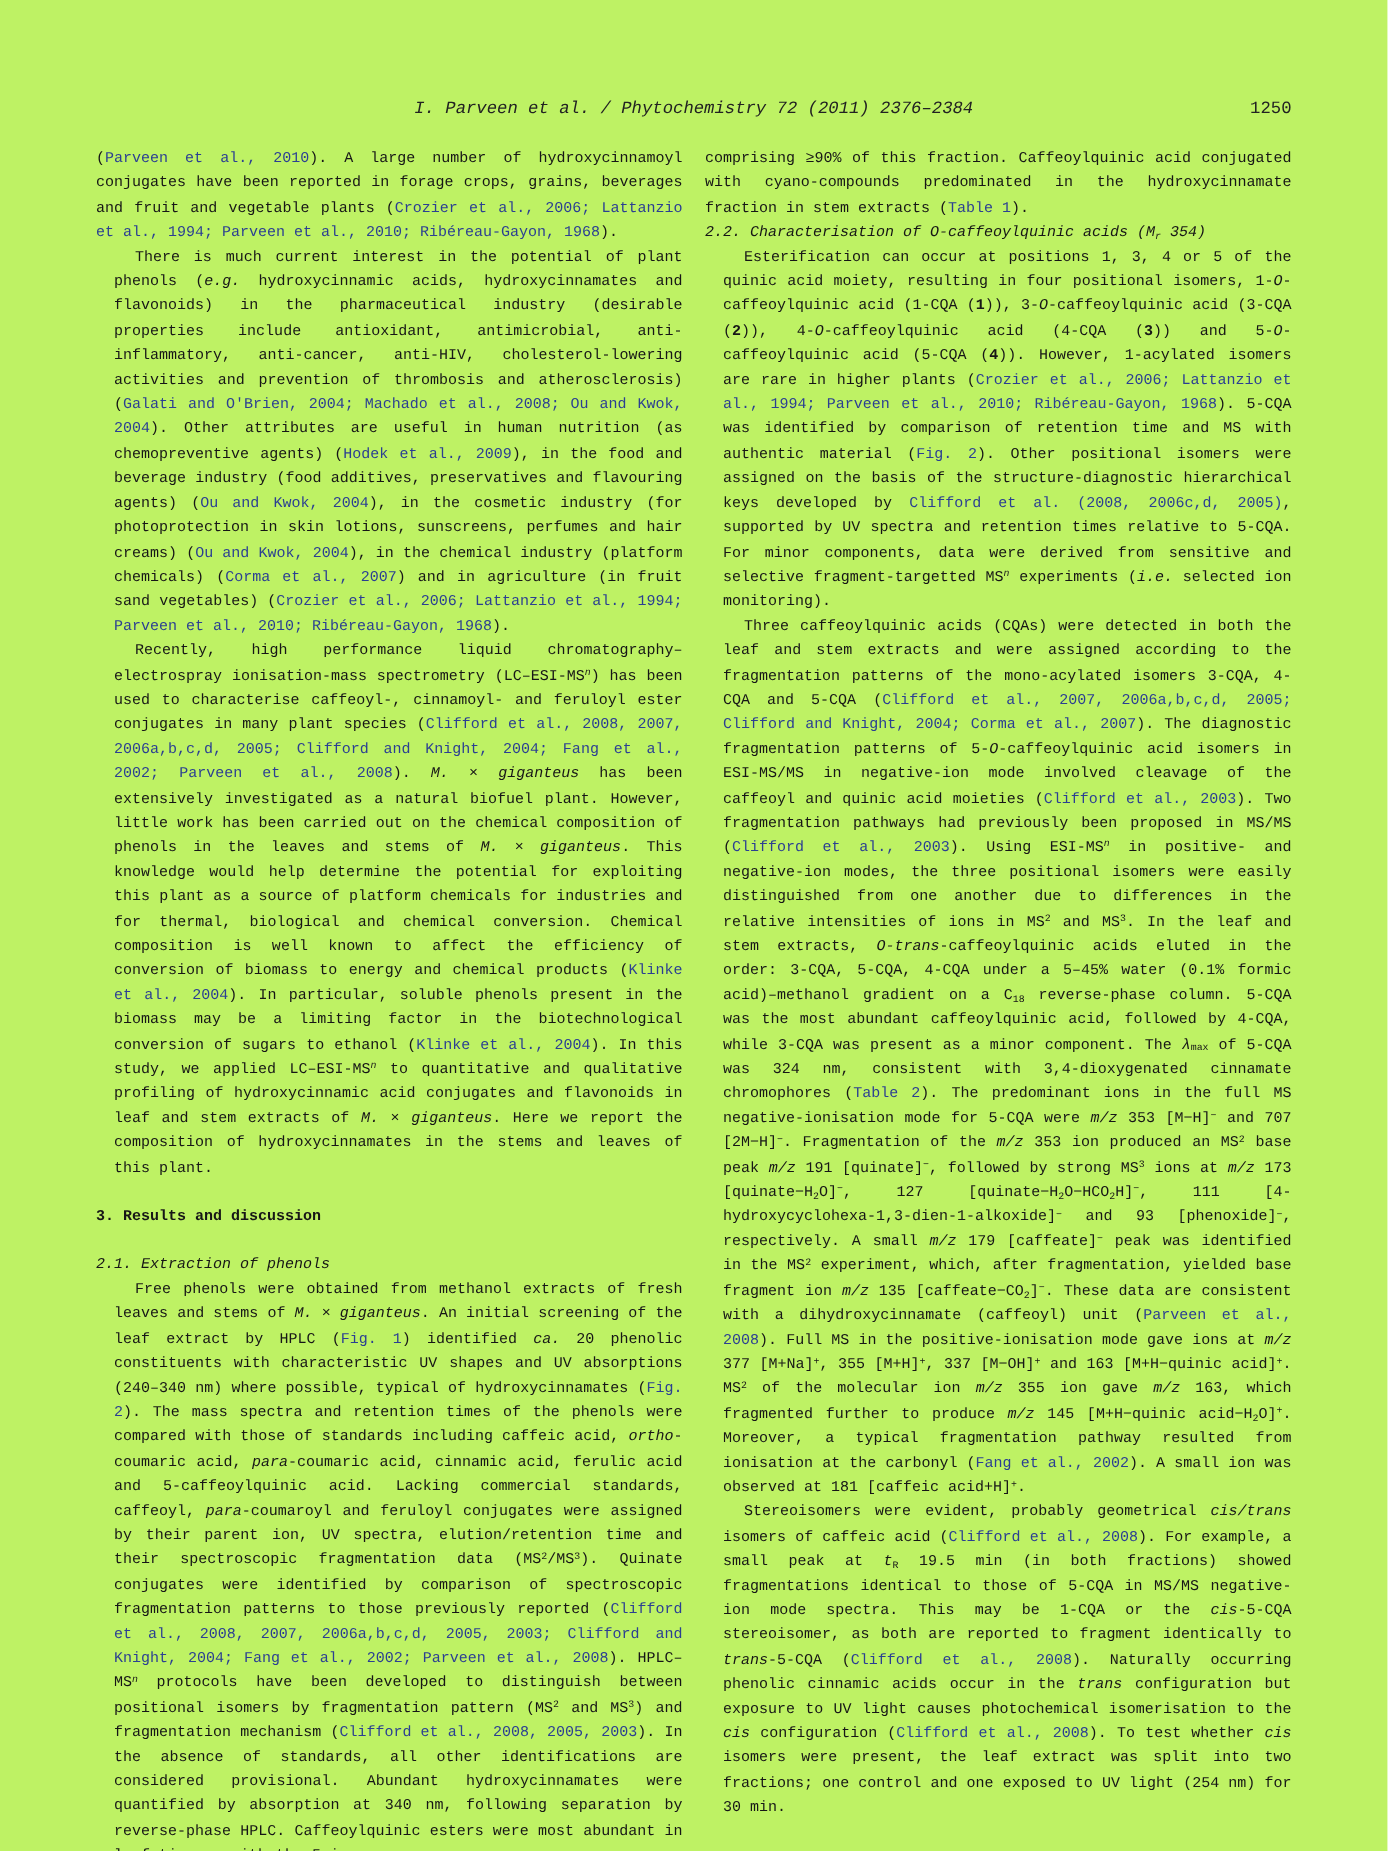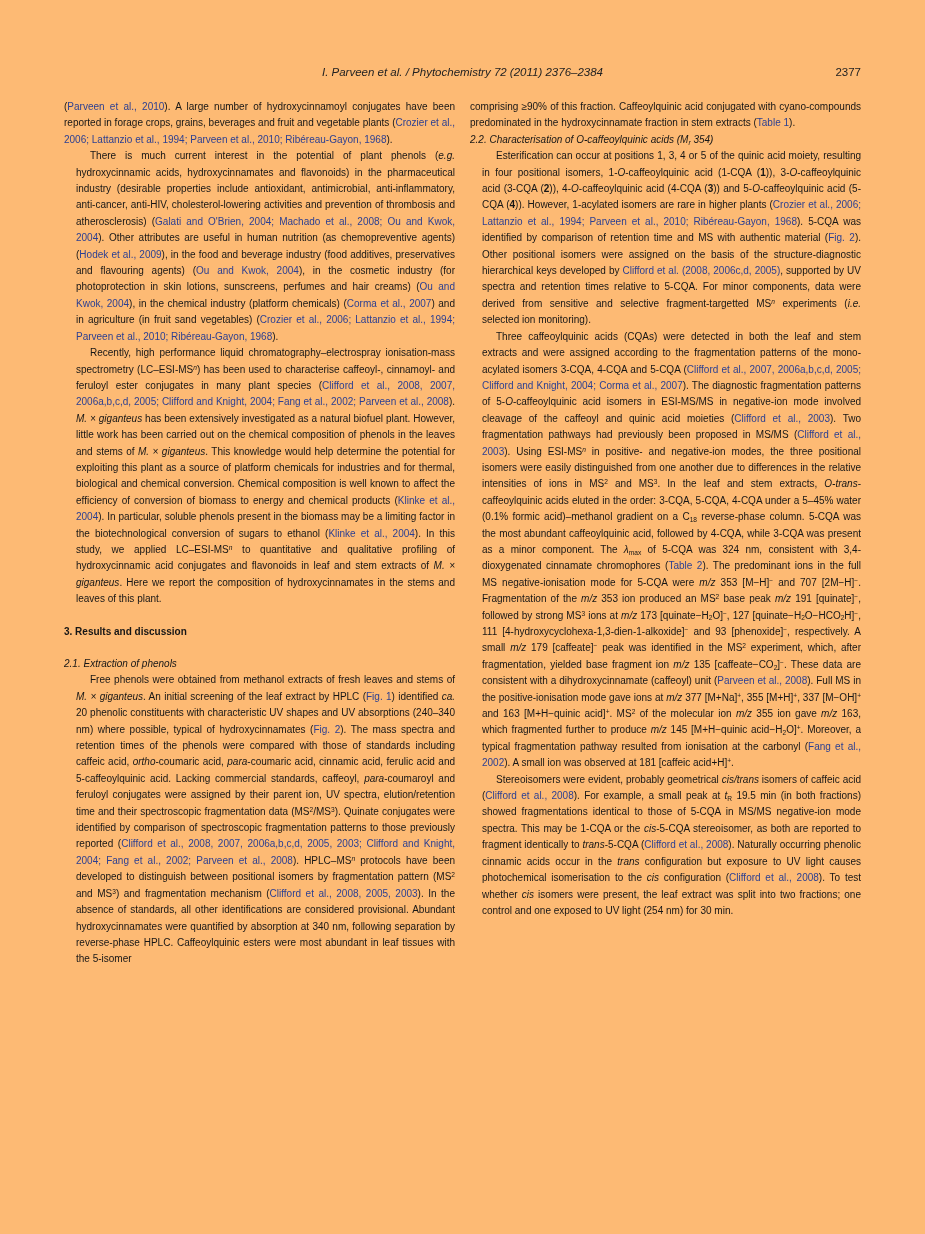--- a/index.html
+++ b/index.html
@@ -1,19 +1,19 @@
 <!DOCTYPE html>
 <html lang="en" style="--cite-color: #2b3f92;"><head>
 <meta charset="utf-8">
 <style>
   * { box-sizing: border-box; }
   html, body { margin: 0; padding: 0; background: #ffffff; }
   .page {
-    width: 925px; height: 1234px; position: relative; background: #fdba74;
-    font-family: Liberation Sans, sans-serif;
+    width: 925px; height: 1234px; position: relative; background: #bef264;
+    font-family: Liberation Mono, monospace;
     color: #161616; overflow: hidden;
   }
   .running-head {
     position: absolute; top: 66px; left: 64px; width: 797px; height: 16px;
     font-size: 11.5px;
   }
   .running-title {
     position: absolute; left: 0; right: 0; text-align: center; font-style: italic;
     color: #222;
   }
@@ -35,21 +35,21 @@
   .bd { font-weight: bold; }
   .sup { font-size: 66%; position: relative; top: -0.45em; line-height: 0; }
   .sub { font-size: 66%; position: relative; top: 0.28em; line-height: 0; }
 </style>
 </head>
 <body>
 
 <div class="page">
   <div class="running-head">
     <div class="running-title">I. Parveen et al. / Phytochemistry 72 (2011) 2376–2384</div>
-    <div class="page-number">2377</div>
+    <div class="page-number">1250</div>
   </div>
   <div class="columns">
     <div class="col">
         <div class="blk para">(<span class="cite">Parveen et al., 2010</span>). A large number of hydroxycinnamoyl conjugates have been reported in forage crops, grains, beverages and fruit and vegetable plants (<span class="cite">Crozier et al., 2006; Lattanzio et al., 1994; Parveen et al., 2010; Ribéreau-Gayon, 1968</span>).</div>
         <div class="blk para indent">There is much current interest in the potential of plant phenols (<span class="it">e.g.</span> hydroxycinnamic acids, hydroxycinnamates and flavonoids) in the pharmaceutical industry (desirable properties include antioxidant, antimicrobial, anti-inflammatory, anti-cancer, anti-HIV, cholesterol-lowering activities and prevention of thrombosis and atherosclerosis) (<span class="cite">Galati and O'Brien, 2004; Machado et al., 2008; Ou and Kwok, 2004</span>). Other attributes are useful in human nutrition (as chemopreventive agents) (<span class="cite">Hodek et al., 2009</span>), in the food and beverage industry (food additives, preservatives and flavouring agents) (<span class="cite">Ou and Kwok, 2004</span>), in the cosmetic industry (for photoprotection in skin lotions, sunscreens, perfumes and hair creams) (<span class="cite">Ou and Kwok, 2004</span>), in the chemical industry (platform chemicals) (<span class="cite">Corma et al., 2007</span>) and in agriculture (in fruit sand vegetables) (<span class="cite">Crozier et al., 2006; Lattanzio et al., 1994; Parveen et al., 2010; Ribéreau-Gayon, 1968</span>).</div>
         <div class="blk para indent">Recently, high performance liquid chromatography–electrospray ionisation-mass spectrometry (LC–ESI-MS<span class="it sup">n</span>) has been used to characterise caffeoyl-, cinnamoyl- and feruloyl ester conjugates in many plant species (<span class="cite">Clifford et al., 2008, 2007, 2006a,b,c,d, 2005; Clifford and Knight, 2004; Fang et al., 2002; Parveen et al., 2008</span>). <span class="it">M. × giganteus</span> has been extensively investigated as a natural biofuel plant. However, little work has been carried out on the chemical composition of phenols in the leaves and stems of <span class="it">M. × giganteus</span>. This knowledge would help determine the potential for exploiting this plant as a source of platform chemicals for industries and for thermal, biological and chemical conversion. Chemical composition is well known to affect the efficiency of conversion of biomass to energy and chemical products (<span class="cite">Klinke et al., 2004</span>). In particular, soluble phenols present in the biomass may be a limiting factor in the biotechnological conversion of sugars to ethanol (<span class="cite">Klinke et al., 2004</span>). In this study, we applied LC–ESI-MS<span class="it sup">n</span> to quantitative and qualitative profiling of hydroxycinnamic acid conjugates and flavonoids in leaf and stem extracts of <span class="it">M. × giganteus</span>. Here we report the composition of hydroxycinnamates in the stems and leaves of this plant.</div>
         <div class="blk h1">3. Results and discussion</div>
         <div class="blk h2">2.1. Extraction of phenols</div>
         <div class="blk para indent">Free phenols were obtained from methanol extracts of fresh leaves and stems of <span class="it">M. × giganteus</span>. An initial screening of the leaf extract by HPLC (<span class="cite">Fig. 1</span>) identified <span class="it">ca.</span> 20 phenolic constituents with characteristic UV shapes and UV absorptions (240–340 nm) where possible, typical of hydroxycinnamates (<span class="cite">Fig. 2</span>). The mass spectra and retention times of the phenols were compared with those of standards including caffeic acid, <span class="it">ortho</span>-coumaric acid, <span class="it">para</span>-coumaric acid, cinnamic acid, ferulic acid and 5-caffeoylquinic acid. Lacking commercial standards, caffeoyl, <span class="it">para</span>-coumaroyl and feruloyl conjugates were assigned by their parent ion, UV spectra, elution/retention time and their spectroscopic fragmentation data (MS<span class="sup">2</span>/MS<span class="sup">3</span>). Quinate conjugates were identified by comparison of spectroscopic fragmentation patterns to those previously reported (<span class="cite">Clifford et al., 2008, 2007, 2006a,b,c,d, 2005, 2003; Clifford and Knight, 2004; Fang et al., 2002; Parveen et al., 2008</span>). HPLC–MS<span class="it sup">n</span> protocols have been developed to distinguish between positional isomers by fragmentation pattern (MS<span class="sup">2</span> and MS<span class="sup">3</span>) and fragmentation mechanism (<span class="cite">Clifford et al., 2008, 2005, 2003</span>). In the absence of standards, all other identifications are considered provisional. Abundant hydroxycinnamates were quantified by absorption at 340 nm, following separation by reverse-phase HPLC. Caffeoylquinic esters were most abundant in leaf tissues with the 5-isomer</div>
       </div>

